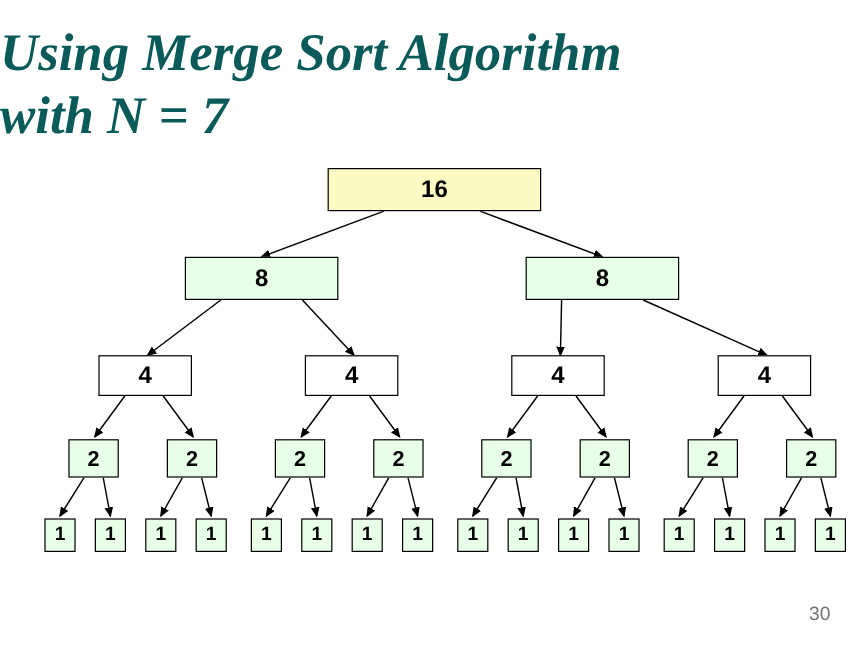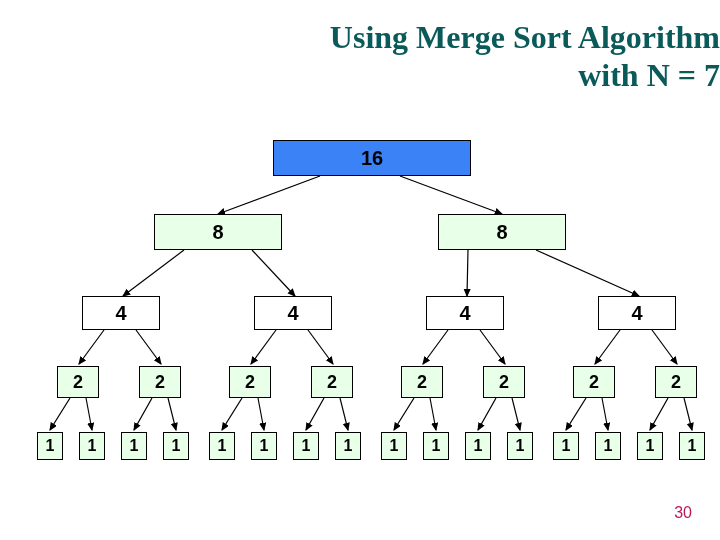--- a/index.html
+++ b/index.html
@@ -5,56 +5,57 @@
   body {
     margin: 0;
     padding: 0;
     width: 720px;
     height: 540px;
     background: #fff;
     font-family: "Times New Roman", serif;
     position: relative;
   }
   .title {
-    text-align: right;
-    font-size: 32px;
+    text-align: left;
+    font-size: 44px;
     font-weight: bold;
     color: #0a5a5a;
     margin-top: 18px;
     line-height: 1.2;
+    font-style: italic;
   }
   .slide-number {
     position: absolute;
     right: 28px;
     bottom: 18px;
     font-size: 16px;
     font-family: Arial, sans-serif;
-    color: #be185d;
+    color: #737373;
   }
   .diagram {
     position: absolute;
     top: 130px;
     left: 0;
     width: 720px;
     height: 370px;
   }
   .box {
     position: absolute;
     border: 1px solid #000;
     box-sizing: border-box;
     font-family: Arial, Helvetica, sans-serif;
     font-weight: bold;
     display: flex;
     align-items: center;
     justify-content: center;
     background: #fff;
   }
   .root {
-    background: #3b82f6;
-    width: 198px;
+    background: #fef9c3;
+    width: 178px;
     height: 36px;
     font-size: 20px;
   }
   .lvl8 {
     background: #e8ffe8;
     width: 128px;
     height: 36px;
     font-size: 20px;
   }
   .lvl4 {

